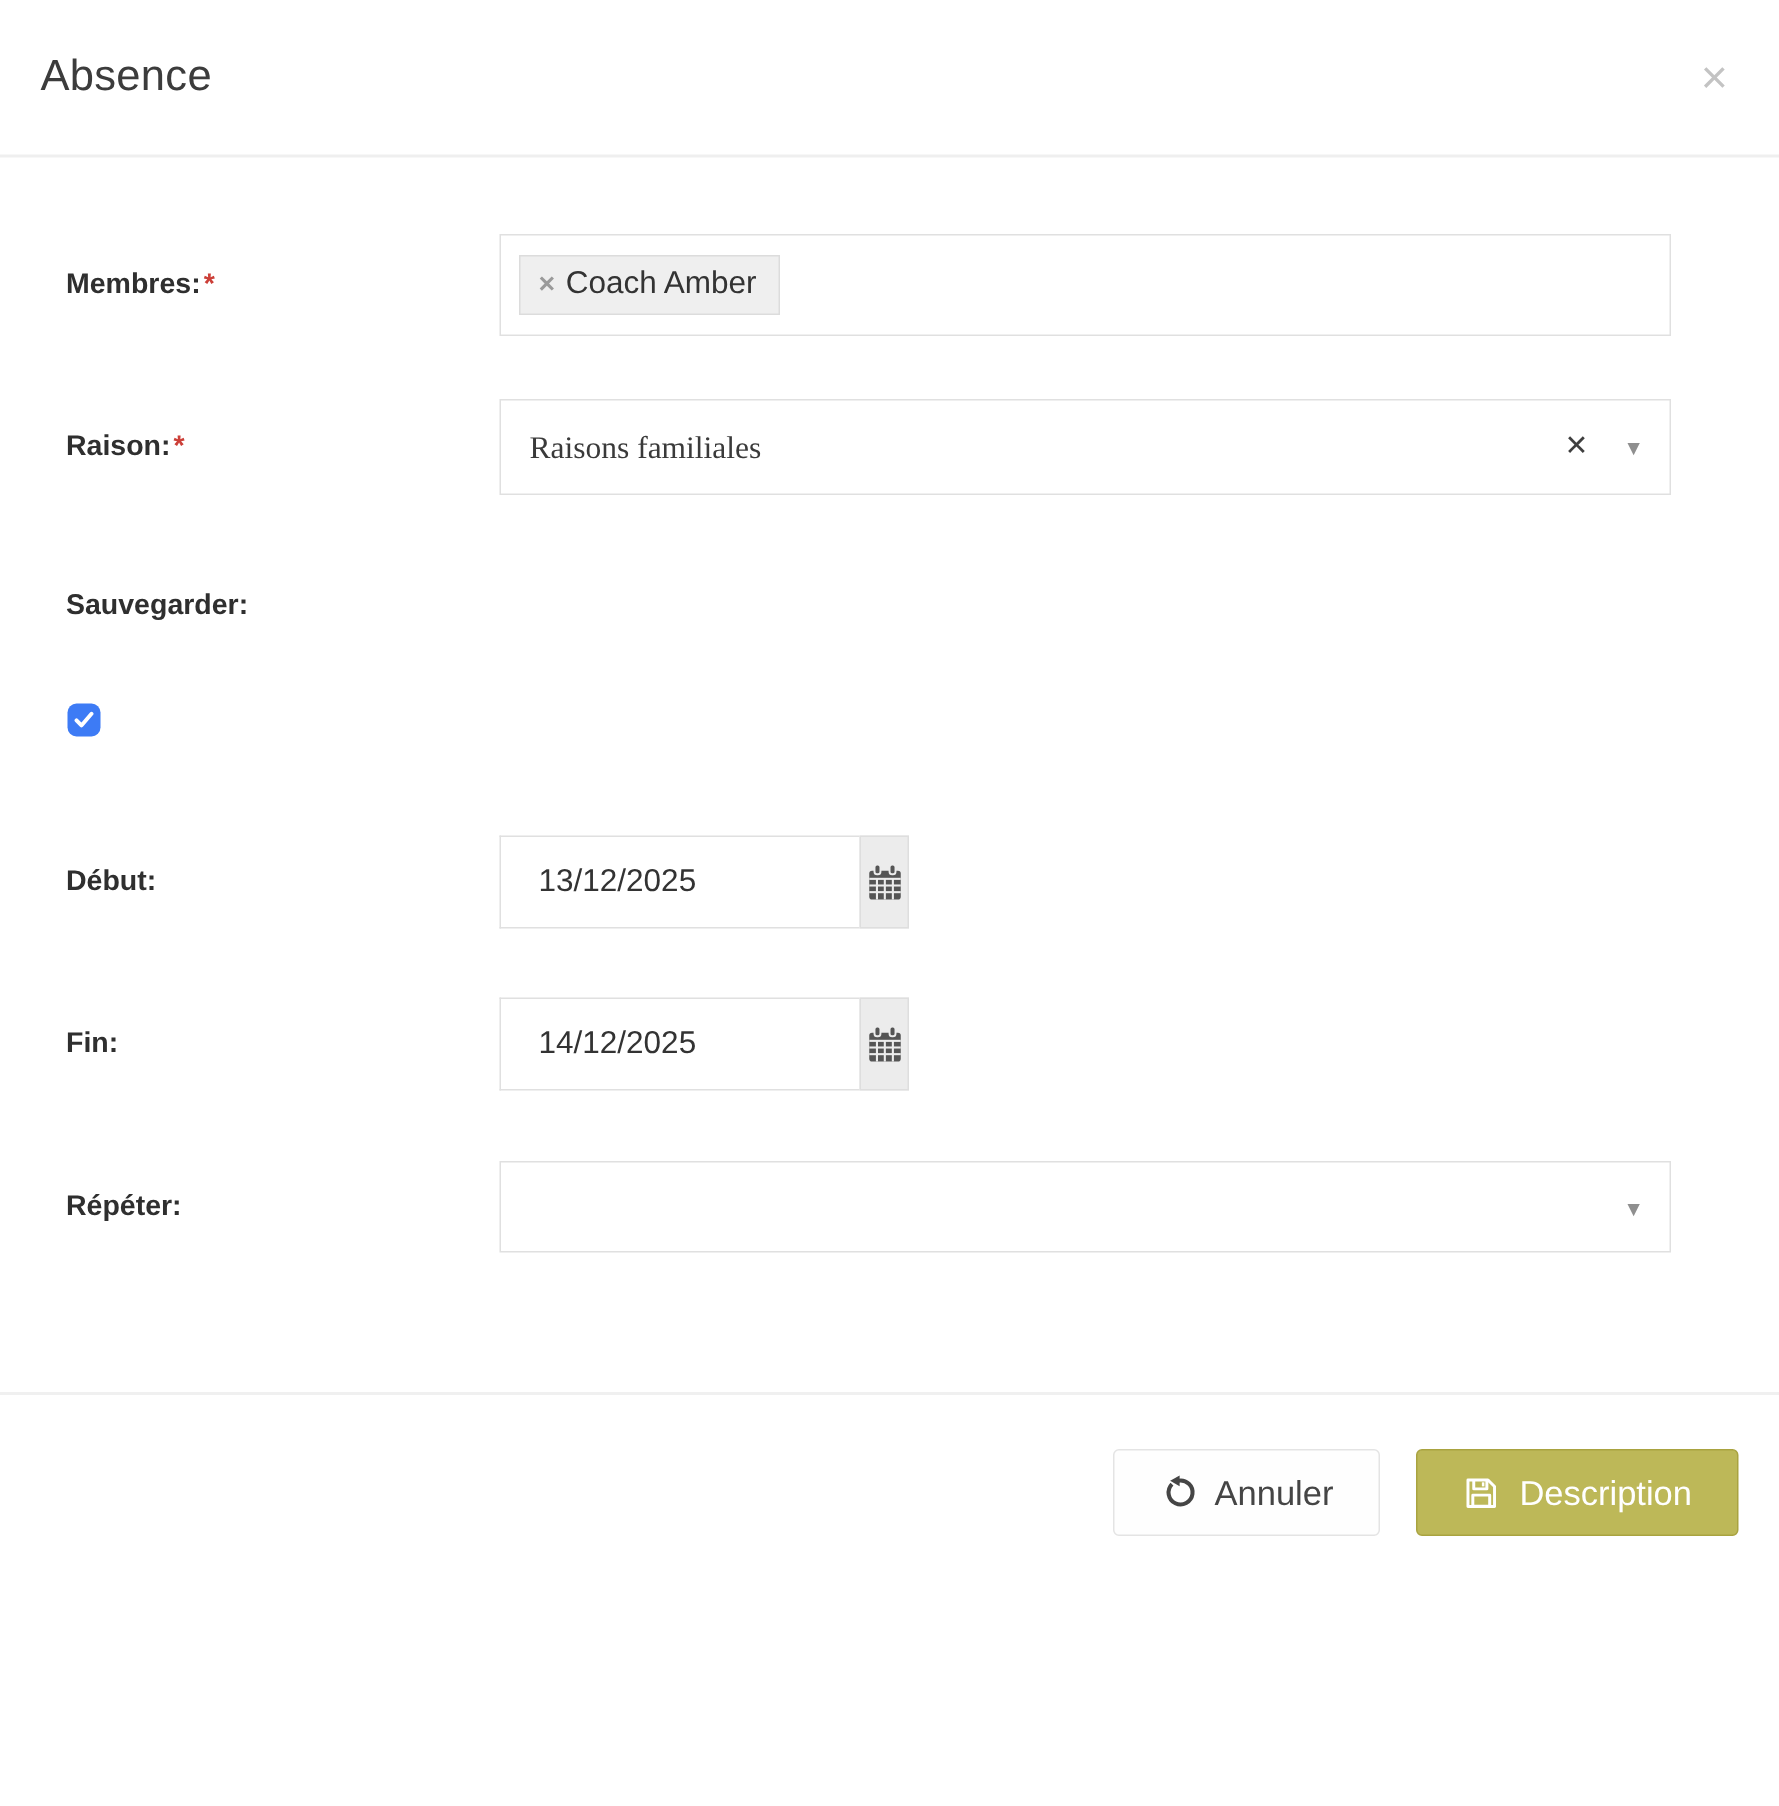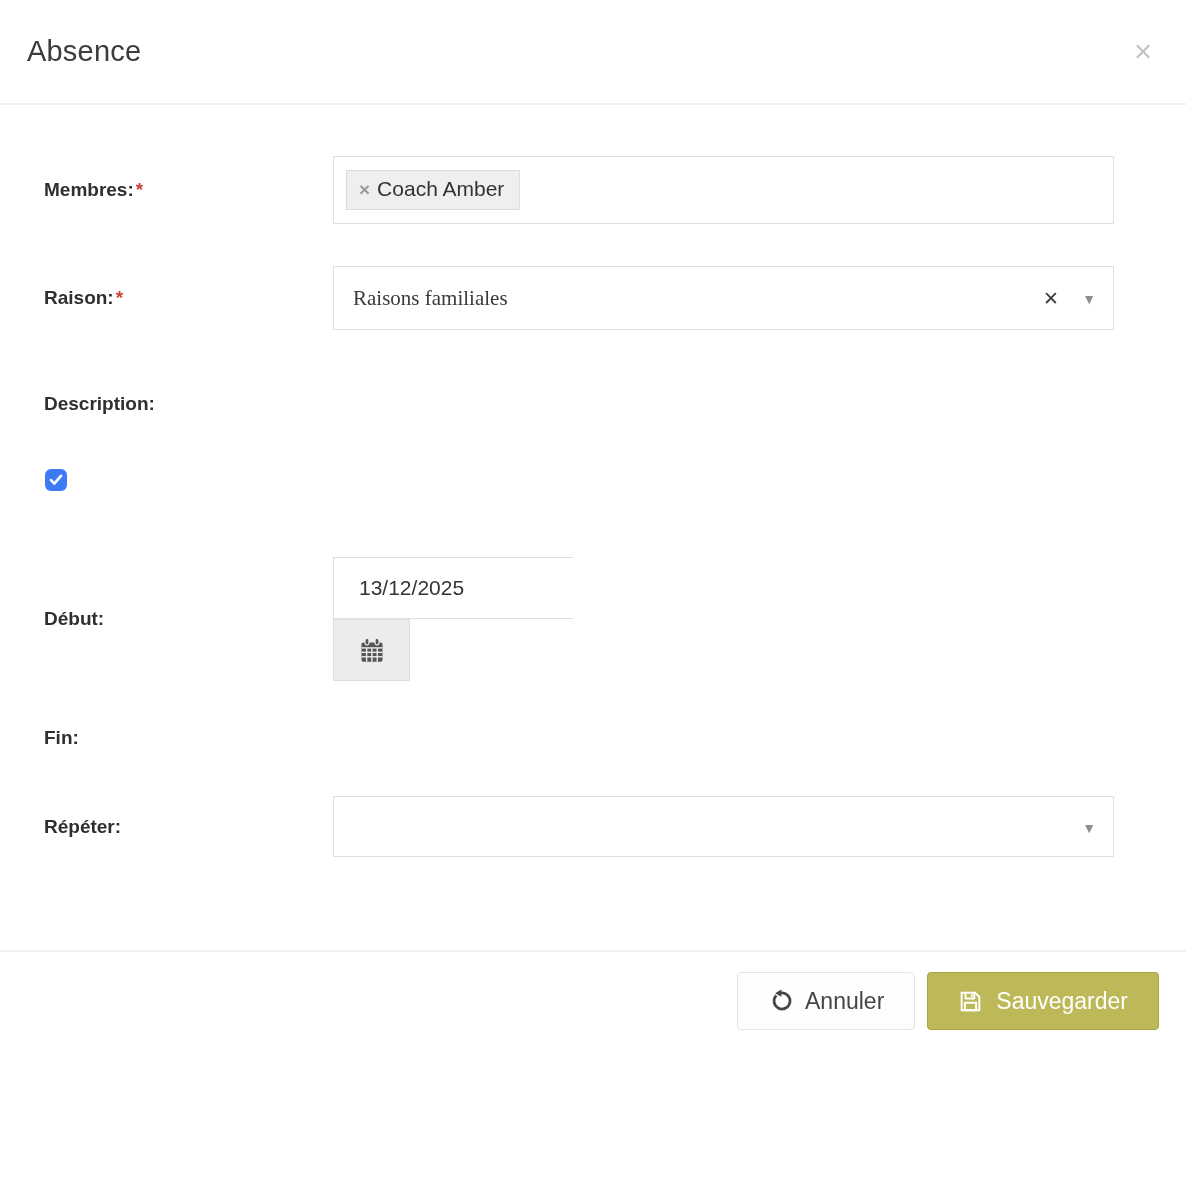--- a/index.html
+++ b/index.html
@@ -77,35 +77,35 @@
   .desc-textarea::placeholder { color: #cfcfcf; opacity: 1; }
 
   
   .checkbox {
     width: 22px; height: 22px; border-radius: 6px; background: #3d7bf5;
     display: flex; align-items: center; justify-content: center; cursor: pointer;
     margin-left: 1px;
   }
 
   
-  .input-group { display: flex; width: 273px; flex-direction: column; }
+  .input-group { display: flex; width: 273px; }
   .date-input {
     width: 240px; height: 62px; border: 1px solid #e0e0e0; border-right: none;
     font-family: "Liberation Sans", "DejaVu Sans", sans-serif;
     font-size: 21px; color: #333; padding: 0 10px 0 25px; outline: none; background: #fff;
   }
   .input-addon {
     width: 77px; height: 62px; background: #ececec; border: 1px solid #dedede;
     display: flex; align-items: center; justify-content: center; cursor: pointer;
   }
 
   
   .modal-footer {
     margin-top: 93px; border-top: 2px solid #f0f0f0;
-    padding: 20px 27px 26px; display: flex; justify-content: flex-end; gap: 12px;
+    padding: 36px 27px 26px; display: flex; justify-content: flex-end; gap: 24px;
   }
   .btn {
     display: inline-flex; align-items: center; justify-content: center; gap: 13px;
     height: 58px; border-radius: 4px; font-family: "Liberation Sans", "DejaVu Sans", sans-serif;
     font-size: 23px; cursor: pointer; padding: 0 30px;
   }
   .btn-cancel { background: #fefefe; border: 1px solid #e4e4e4; color: #454545; }
   .btn-save { background: #bdb858; border: 1px solid #a9a340; color: #fff; }
   .btn .icon { display: inline-flex; }
 </style>
@@ -143,21 +143,21 @@
         <div class="select-box select-raison">
           <span class="select-value">Raisons familiales</span>
           <span class="clear-x">✕</span>
           <span class="caret">▼</span>
         </div>
       </div>
     </div>
 
     <div class="row row-description">
       <div class="label-col">
-        <span class="field-label">Description:</span>
+        <span class="field-label">Sauvegarder:</span>
       </div>
     </div>
 
     <div class="row row-jour">
       <div class="field-col">
         <div class="checkbox">
           <svg width="14" height="12" viewBox="0 0 14 12">
             <polyline points="2,6.2 5.3,9.6 12,1.8" fill="none" stroke="#fff" stroke-width="2.6" stroke-linecap="round" stroke-linejoin="round"></polyline>
           </svg>
         </div>
@@ -186,20 +186,40 @@
               </g>
             </svg>
           </span>
         </div>
       </div>
     </div>
 
     <div class="row row-fin">
       <div class="label-col">
         <span class="field-label">Fin:</span>
+      </div>
+      <div class="field-col">
+        <div class="input-group">
+          <input type="text" class="date-input" value="14/12/2025" style="">
+          <span class="input-addon">
+            <svg width="28" height="28" viewBox="0 0 24 24">
+              <rect x="3" y="5.5" width="18" height="16.5" rx="1.6" fill="#555"></rect>
+              <rect x="6" y="2" width="3.4" height="5.6" rx="1.5" fill="#555" stroke="#ececec" stroke-width="1.1"></rect>
+              <rect x="14.6" y="2" width="3.4" height="5.6" rx="1.5" fill="#555" stroke="#ececec" stroke-width="1.1"></rect>
+              <g stroke="#ececec" stroke-width="1.2">
+                <line x1="3" y1="10.2" x2="21" y2="10.2"></line>
+                <line x1="3" y1="14" x2="21" y2="14"></line>
+                <line x1="3" y1="17.8" x2="21" y2="17.8"></line>
+                <line x1="7.4" y1="10.2" x2="7.4" y2="22"></line>
+                <line x1="11.9" y1="10.2" x2="11.9" y2="22"></line>
+                <line x1="16.5" y1="10.2" x2="16.5" y2="22"></line>
+              </g>
+            </svg>
+          </span>
+        </div>
       </div>
     </div>
 
     <div class="row row-repeter">
       <div class="label-col">
         <span class="field-label">Répéter:</span>
       </div>
       <div class="field-col">
         <div class="select-box select-repeter">
           <span class="select-value"></span>
@@ -222,17 +242,17 @@
     </button>
     <button class="btn btn-save">
       <span class="icon">
         <svg width="25" height="25" viewBox="0 0 24 24" fill="none" stroke="#fff" stroke-width="1.9" stroke-linejoin="round">
           <path d="M3.5 3.5 h12.8 l4.2 4.2 V20.5 H3.5 Z"></path>
           <path d="M7.2 3.8 v5.4 h8.4 V3.8"></path>
           <rect x="12.4" y="5" width="1.6" height="2.6" fill="#fff" stroke="none"></rect>
           <rect x="6.6" y="13.2" width="10.8" height="7.1"></rect>
         </svg>
       </span>
-      <span>Sauvegarder</span>
+      <span>Description</span>
     </button>
   </div>
 
 </div>
 
 </body></html>

